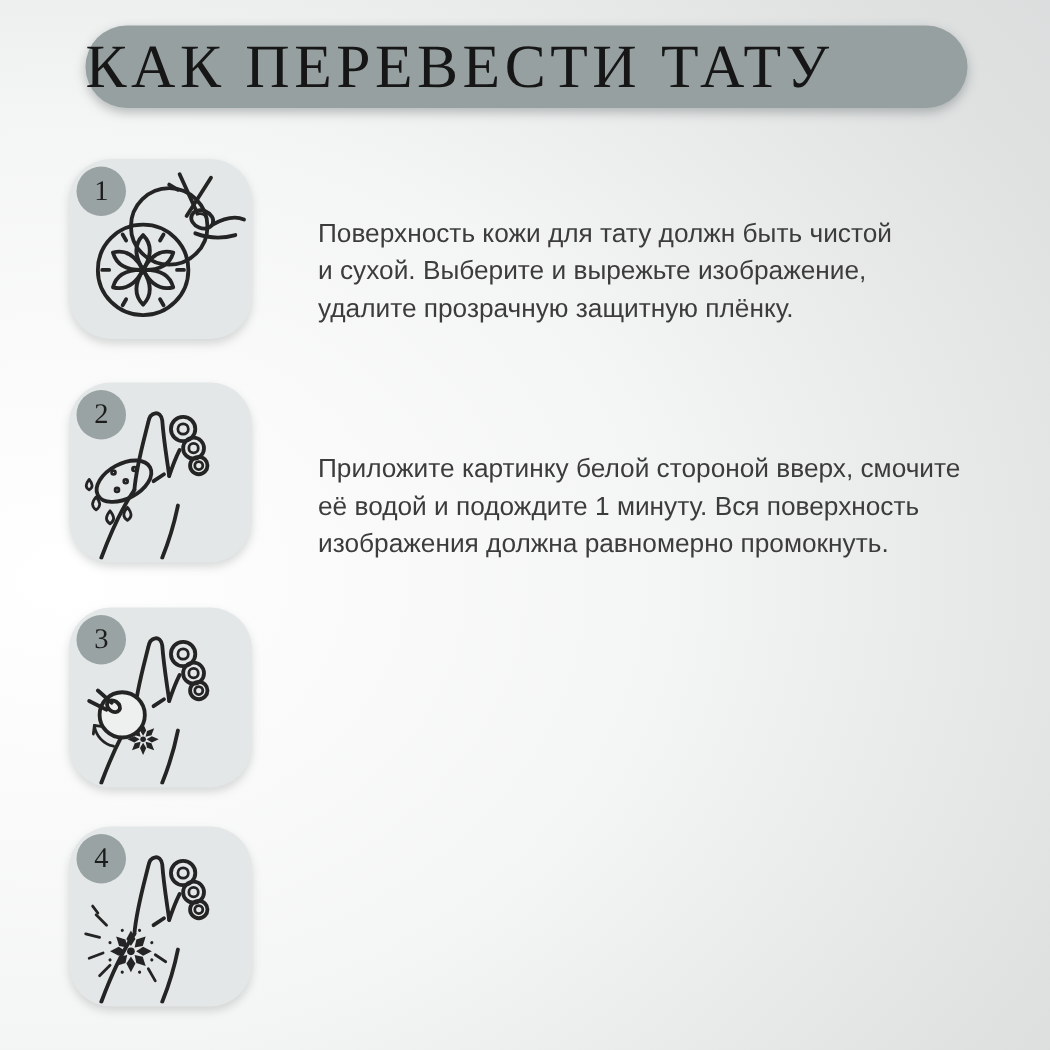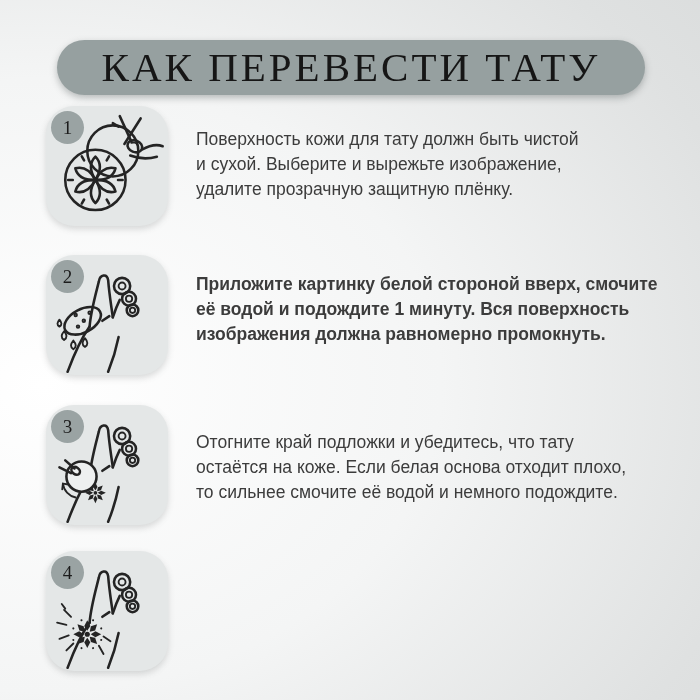--- a/index.html
+++ b/index.html
@@ -6,47 +6,47 @@
   body{
     width:700px;height:700px;overflow:hidden;
     font-family:"Liberation Sans", sans-serif;
   }
   #canvas{
     position:relative;width:700px;height:700px;
     background:radial-gradient(150% 115% at 6% 55%, #ffffff 0%, #f4f5f5 38%, #dfe1e1 70%, #d3d6d6 100%);
   }
   
   .banner{
-    position:absolute;left:57px;top:40px;width:588px;height:55px;
+    position:absolute;left:57px;top:17px;width:588px;height:55px;
     background:#96a0a0;border-radius:28px;
-    display:flex;align-items:center;justify-content:center;
+    display:flex;align-items:center;justify-content:flex-start;
     box-shadow:0 3px 7px rgba(70,76,76,.35);
   }
   .banner h1{
     margin:0;font-family:"Liberation Serif", serif;font-weight:normal;
     font-size:41px;line-height:1;letter-spacing:3px;color:#161616;white-space:nowrap;
   }
   
   .card{
     position:absolute;left:46px;width:122px;height:120px;
     background:#e4e7e7;border-radius:28px;
     box-shadow:0 3px 6px rgba(90,95,95,.22);
   }
   .card svg{position:absolute;left:2px;top:2px;width:118px;height:116px;}
   .badge{
     position:absolute;left:5px;top:5px;width:33px;height:33px;border-radius:50%;
     background:#9aa3a3;display:flex;align-items:center;justify-content:center;
     font-family:"Liberation Serif", serif;font-size:19px;color:#1c1c1c;
   }
   
   .step-text{
-    position:absolute;left:196px;width:485px;margin:0;
+    position:absolute;left:196px;width:485px;margin:16px;
     font-size:17.5px;line-height:24.8px;color:#3c3c3c;white-space:pre-line;
   }
-  .t1{top:127px;} .t2{top:272px;font-weight:bold;} .t3{top:430px;} .t4{top:569px;}
+  .t1{top:127px;} .t2{top:284px;} .t3{top:430px;} .t4{top:569px;}
   .c1{top:106px;} .c2{top:255px;} .c3{top:405px;} .c4{top:551px;}
   
   .art path,.art line,.art circle,.art ellipse{
     fill:none;stroke:#242424;stroke-width:2.2;stroke-linecap:round;stroke-linejoin:round;
   }
   .art .fill{fill:#242424;stroke:none;}
   .art .disc{fill:#eef0f0;}
   .art .thin{stroke-width:1.6;}
 </style>
 </head>
@@ -153,23 +153,20 @@
       <line x1="14" y1="46" x2="22" y2="53"></line>
       <line x1="9" y1="52" x2="19" y2="57"></line>
       <ellipse cx="23" cy="55" rx="4" ry="3" transform="rotate(35 23 55)"></ellipse>
       <path class="thin" d="M12,66 A14,14 0 0 0 23,78"></path>
       <path class="thin" d="M12,66 l-0.6,5 M12,66 l4.8,0.8"></path>
     </svg>
     <div class="badge">
       <span>3</span>
     </div>
   </div>
-  <p class="step-text t3">Отогните край подложки и убедитесь, что тату
-остаётся на коже. Если белая основа отходит плохо,
-то сильнее смочите её водой и немного подождите.</p>
 
   <div class="card c4">
     <svg class="art" viewBox="0 0 100 100">
       <path d="M16,99 C22,83 28,70 35,60"></path>
       <path d="M51,99 C55,89 58,79 60,69"></path>
       <path d="M35,60 C36,47 40,33 43,21 C44,15 50,14 51,20 C52,33 54,44 55,52"></path>
       <path d="M55,52 C57,46 59,41 61,37"></path>
       <line x1="46" y1="55" x2="52" y2="51"></line>
       <circle cx="63" cy="25" r="7"></circle>
         <circle class="thin" cx="63" cy="25" r="3"></circle>

